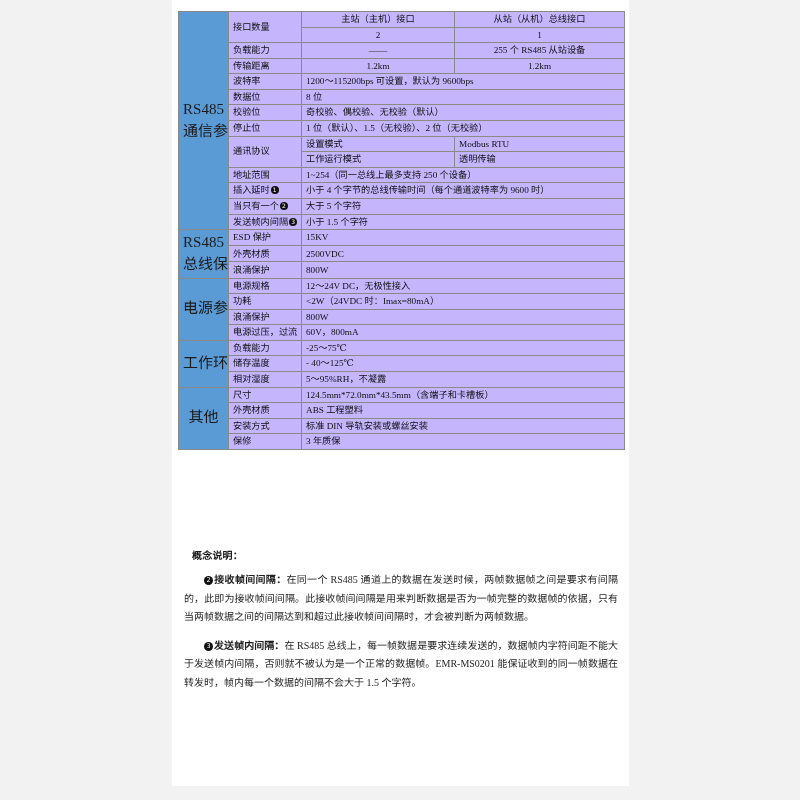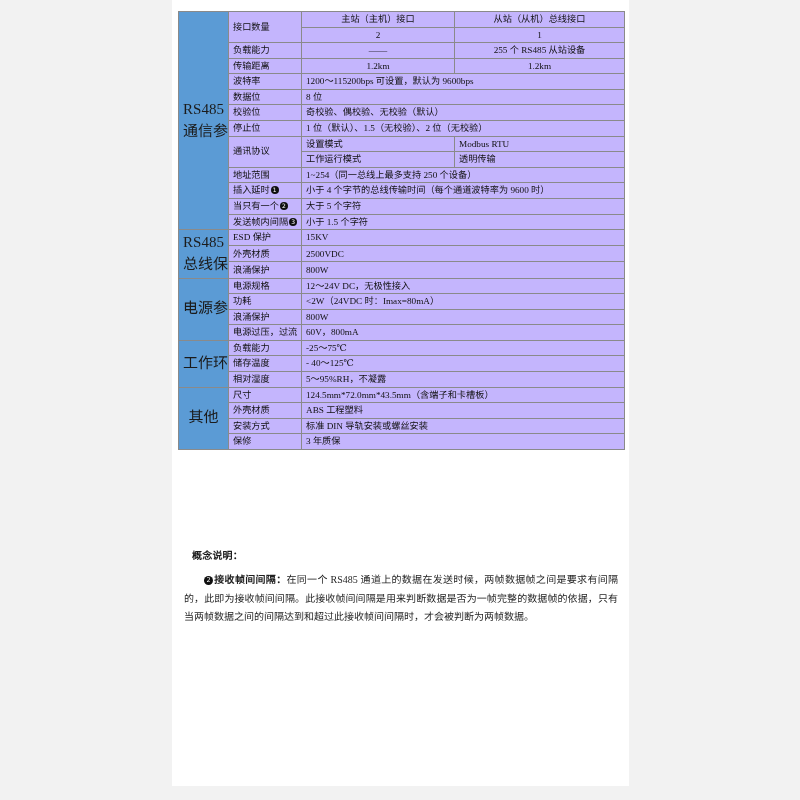--- a/index.html
+++ b/index.html
@@ -295,17 +295,20 @@
       </table>
 
       <div class="notes">
         <div class="notes-title">概念说明：</div>
 
 
         <p class="para">
           <span class="indent"></span><span class="bnum">2</span><span class="lead">接收帧间间隔：</span><span>在同一个 RS485 通道上的数据在发送时候，两帧数据帧之间是要求有间隔的，此即为接收帧间间隔。此接收帧间间隔是用来判断数据是否为一帧完整的数据帧的依据，只有当两帧数据之间的间隔达到和超过此接收帧间间隔时，才会被判断为两帧数据。</span>
         </p>
 
+        <p class="para">
+          <span class="indent"></span><span class="bnum">3</span><span class="lead">发送帧内间隔：</span><span>在 RS485 总线上，每一帧数据是要求连续发送的，数据帧内字符间距不能大于发送帧内间隔，否则就不被认为是一个正常的数据帧。EMR-MS0201 能保证收到的同一帧数据在转发时，帧内每一个数据的间隔不会大于 1.5 个字符。</span>
+        </p>
       </div>
 
     </div>
   </div>
 </div>
 
 </body></html>

